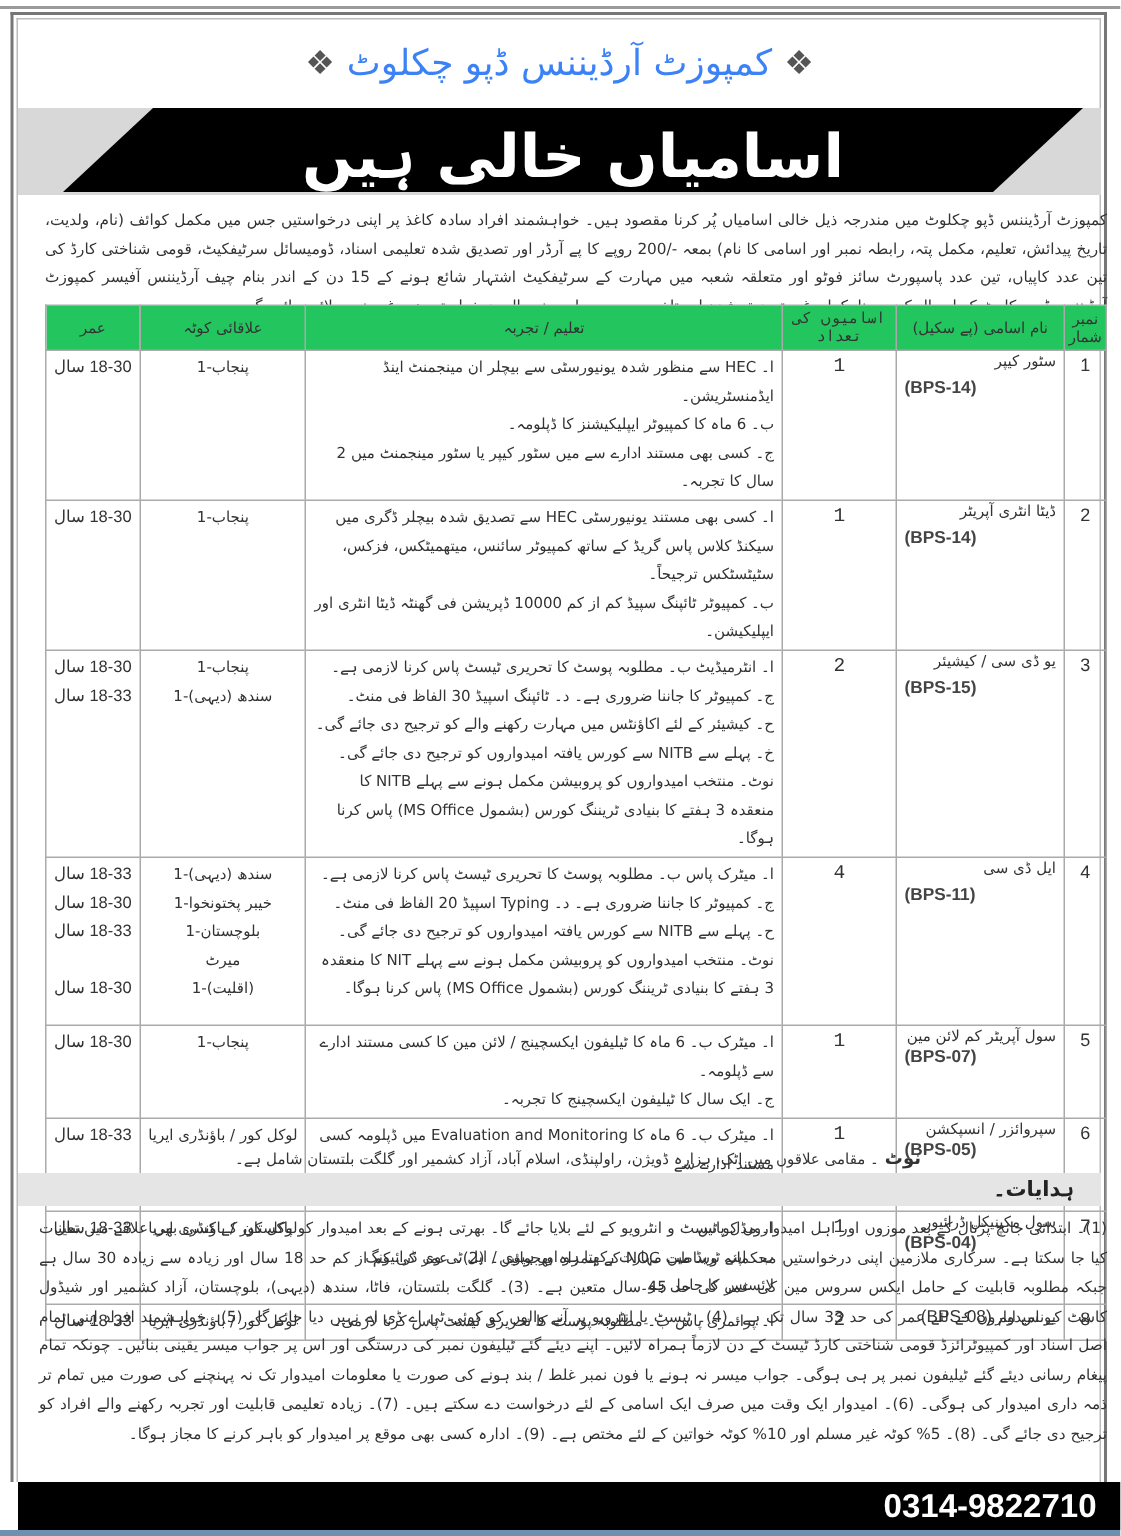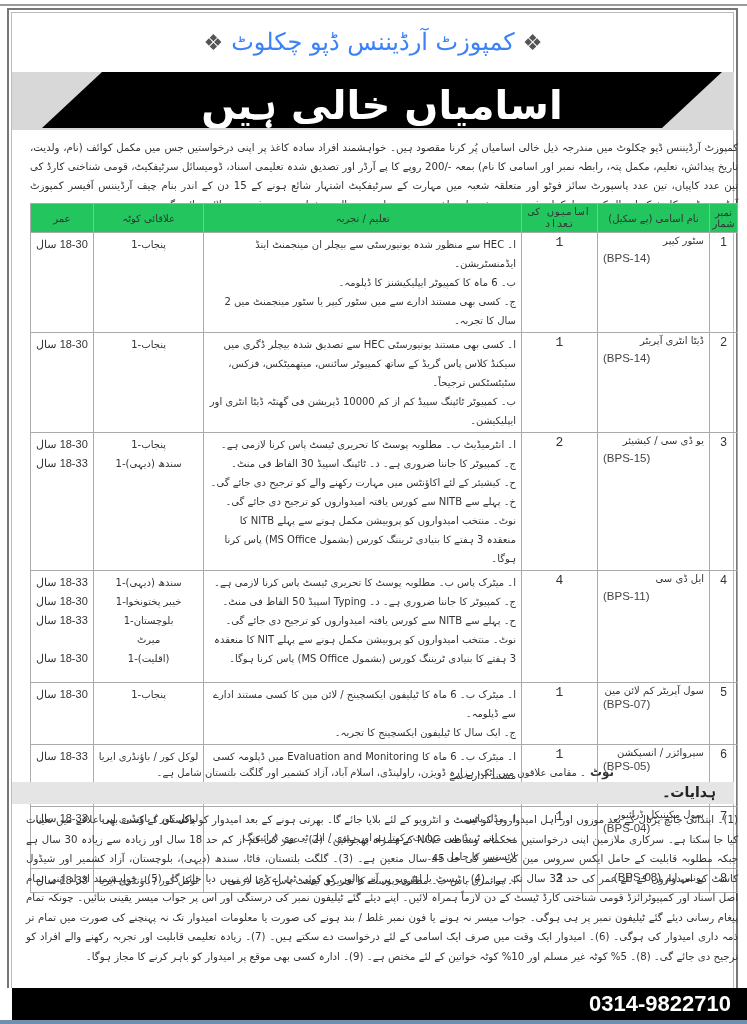--- a/index.html
+++ b/index.html
@@ -18,21 +18,21 @@
             clip-path:polygon(0 100%, 60px 0, 100% 0, calc(100% - 60px) 100%); display:flex; align-items:flex-end; justify-content:center; }
   .banner-text { color:#fff; font-family:"DejaVu Sans", sans-serif; font-weight:bold; font-size:40px; direction:rtl; letter-spacing:4px; }
 
   .intro { position:absolute; left:30px; top:138px; width:708px; direction:rtl; text-align:justify; font-size:10.2px; line-height:19px; color:#333; }
 
   table.grid { position:absolute; left:30px; top:203px; width:708px; border-collapse:collapse; direction:rtl; font-size:10px; color:#333; }
   table.grid th, table.grid td { border:1px solid #aaa; vertical-align:top; padding:2px 5px; }
   table.grid th { background:#22c55e; height:20px; font-weight:normal; font-size:10px; text-align:center; vertical-align:middle; padding:2px; }
   .c-sn { width:17px; text-align:center; font-family:"Liberation Sans", sans-serif; font-size:12px; }
   .c-post { width:101px; text-align:right; }
-  .c-post .bps { display:block; text-align:left; font-family:"Liberation Sans", sans-serif; font-size:11.5px; color:#444; margin-top:6px; }
+  .c-post .bps { display:block; text-align:left; font-family:"Liberation Sans", sans-serif; font-size:11.5px; color:#444; margin-top:6px;font-weight:bold; }
   .c-num { width:65px; text-align:center; font-family:Liberation Mono, monospace; font-size:13px; }
   .c-qual { text-align:right; }
   .c-qual div { line-height:19px; }
   .c-dom { width:72px; text-align:center; }
   .c-dom div, .c-age div { line-height:19px; white-space:nowrap; }
   .c-age { width:48px; text-align:left; font-family:"Liberation Sans", sans-serif; font-size:11px; }
 
   .note { position:absolute; left:30px; top:765px; width:584px; direction:rtl; font-size:10px; color:#333; }
   .note b { font-weight:bold; font-size:12px; margin-left:4px; }
 
@@ -132,21 +132,21 @@
         <div>18-33 سال</div>
       </td>
     </tr>
 
     <tr style="height:112px">
       <td class="c-sn">4</td>
       <td class="c-post"><span>ایل ڈی سی</span><span class="bps">(BPS-11)</span></td>
       <td class="c-num">4</td>
       <td class="c-qual">
         <div>ا۔ میٹرک پاس    ب۔ مطلوبہ پوسٹ کا تحریری ٹیسٹ پاس کرنا لازمی ہے۔</div>
-        <div>ج۔ کمپیوٹر کا جاننا ضروری ہے۔    د۔ Typing اسپیڈ 50 الفاظ فی منٹ۔</div>
+        <div>ج۔ کمپیوٹر کا جاننا ضروری ہے۔    د۔ Typing اسپیڈ 20 الفاظ فی منٹ۔</div>
         <div>ح۔ پہلے سے NITB سے کورس یافتہ امیدواروں کو ترجیح دی جائے گی۔</div>
         <div>نوٹ۔ منتخب امیدواروں کو پروبیشن مکمل ہونے سے پہلے NIT کا منعقدہ 3 ہفتے کا بنیادی ٹریننگ کورس (بشمول MS Office) پاس کرنا ہوگا۔</div>
       </td>
       <td class="c-dom">
         <div>سندھ (دیہی)-1</div>
         <div>خیبر پختونخوا-1</div>
         <div>بلوچستان-1</div>
         <div>میرٹ</div>
         <div>(اقلیت)-1</div>
       </td>

